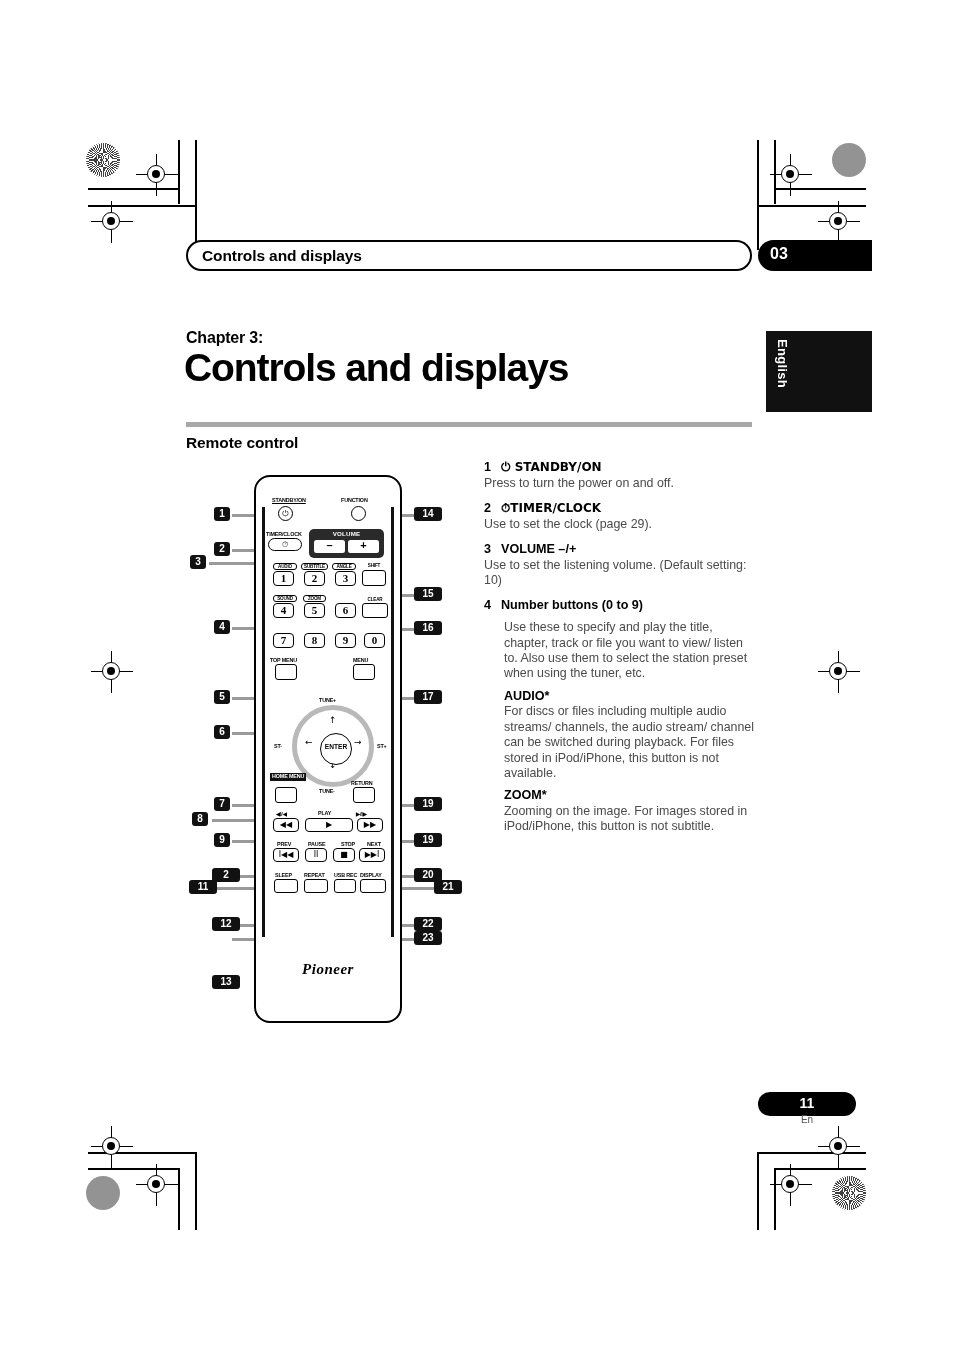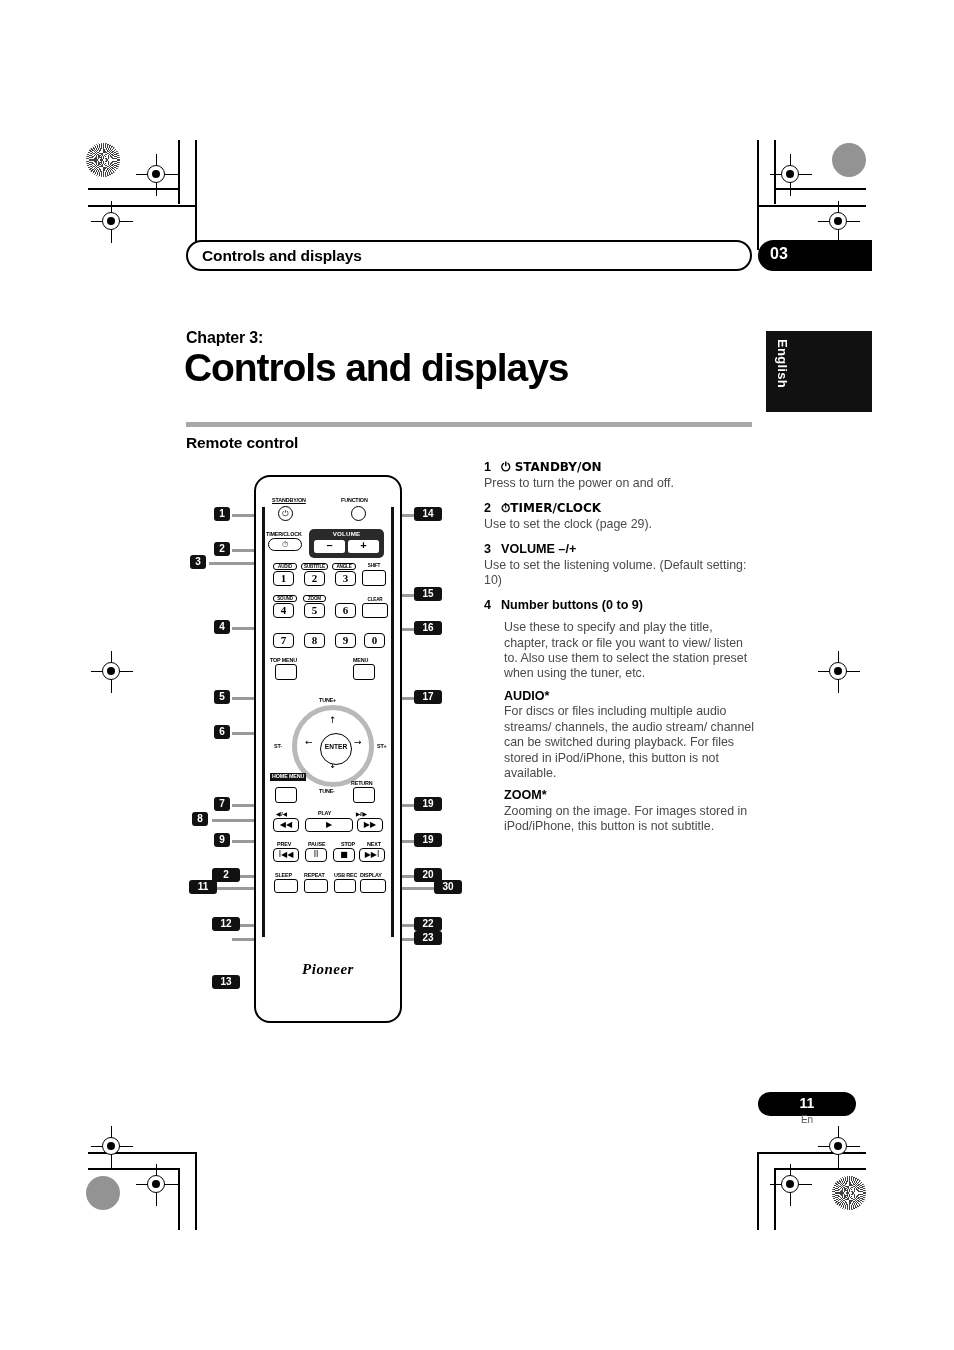--- a/index.html
+++ b/index.html
@@ -319,21 +319,21 @@
     <div class="co w" style="left:212px;top:917px;">12</div>
     <div class="co w" style="left:212px;top:931px;margin-top:44px;">13</div>
 
     <div class="co w" style="left:414px;top:507px;">14</div>
     <div class="co w" style="left:414px;top:587px;">15</div>
     <div class="co w" style="left:414px;top:621px;">16</div>
     <div class="co w" style="left:414px;top:690px;">17</div>
     <div class="co w" style="left:414px;top:797px;">19</div>
     <div class="co w" style="left:414px;top:833px;">19</div>
     <div class="co w" style="left:414px;top:868px;">20</div>
-    <div class="co w" style="left:434px;top:880px;">30</div>
+    <div class="co w" style="left:434px;top:880px;">21</div>
     <div class="co w" style="left:414px;top:917px;">22</div>
     <div class="co w" style="left:414px;top:931px;">23</div>
   </div>
 
   <div class="remote">
     <div class="rail l" style="top:30px;height:430px;"></div>
     <div class="rail r" style="top:30px;height:430px;"></div>
 
     <div class="lbl u" style="left:16px;top:20px;">STANDBY/ON</div>
     <div class="btn circ" style="left:22px;top:29px;width:15px;height:15px;"></div>

